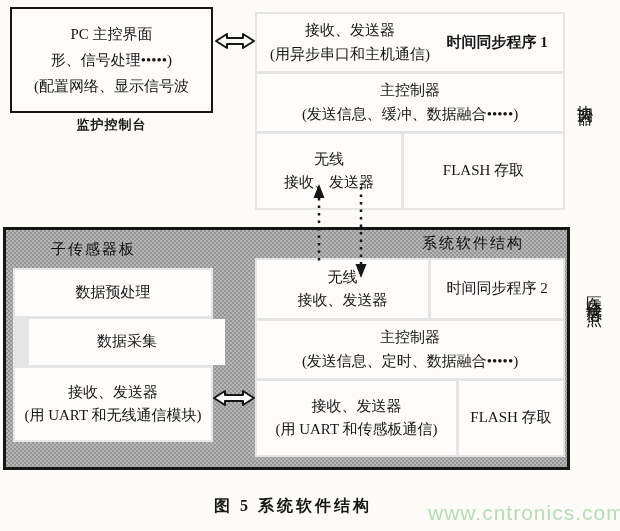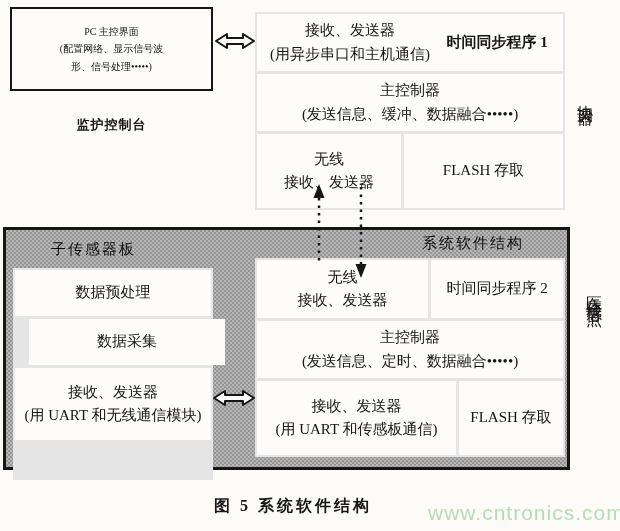--- a/index.html
+++ b/index.html
@@ -16,23 +16,23 @@
     position:absolute; background:#fdfcfa;
     display:flex; flex-direction:column; align-items:center; justify-content:center;
     text-align:center; font-size:15px; line-height:1.55; white-space:nowrap;
   }
   .lbl { position:absolute; font-size:13px; letter-spacing:1px;font-weight:bold; }
   .vlbl {
     position:absolute; writing-mode:vertical-rl; text-orientation:upright;
     font-size:16px; letter-spacing:3px; line-height:1;
   }
   .gray-hdr { position:absolute; font-weight:normal; font-size:15px; letter-spacing:2px; color:#0d0d0d; }
-  #monitor-box { left:10px; top:7px; width:203px; height:84px;
+  #monitor-box { left:10px; top:7px; width:203px; height:106px;
     display:flex; flex-direction:column; justify-content:center; align-items:center;
-    text-align:center; font-size:10px; line-height:1.75; }
+    text-align:center; font-size:15px; line-height:1.75; }
   #gray-box {
     left:3px; top:227px; width:567px; height:243px;
     border:3px solid #161616;
     background-color:#a8a8a8;
     background-image:repeating-conic-gradient(#959595 0% 25%, #b7b7b7 0% 50%);
     background-size:4px 4px;
   }
   .arrow-svg { position:absolute; }
   #overlay { position:absolute; left:0; top:0; pointer-events:none; }
   #caption { position:absolute; left:178px; top:496px; width:230px; text-align:center;
@@ -40,22 +40,22 @@
   #watermark { position:absolute; left:428px; top:501px; font-size:21px;
     font-family:"Liberation Sans","DejaVu Sans",sans-serif; color:#b5dcb5; letter-spacing:1px; }
 </style>
 </head>
 <body>
 
 <div id="canvas">
 
   <div id="monitor-box" class="box">
     <div>PC 主控界面</div>
+    <div>形、信号处理•••••)</div>
     <div>(配置网络、显示信号波</div>
-    <div>形、信号处理•••••)</div>
   </div>
   <div class="lbl" style="left:10px; top:116px; width:203px; text-align:center;">监护控制台</div>
 
   <svg class="arrow-svg" style="left:214px; top:31px;" width="42" height="20" viewBox="0 0 42 20">
     <path d="M2 10 L13 3 L13 7 L29 7 L29 3 L40 10 L29 17 L29 13 L13 13 L13 17 Z" fill="#fdfcfa" stroke="#161616" stroke-width="2" stroke-linejoin="round"></path>
   </svg>
 
   <div class="grid" style="left:255px; top:12px; width:310px; height:198px;">
     <div class="cell" style="left:2px; top:2px; width:186px; height:57px;">
       <div>接收、发送器</div>
@@ -76,21 +76,21 @@
       <div>FLASH 存取</div>
     </div>
   </div>
   <div class="vlbl" style="left:577px; top:92px; height:70px;">协调器</div>
 
   <div id="gray-box" class="grid">
     <div class="gray-hdr" style="left:45px; top:10px;">子传感器板</div>
     <div class="gray-hdr" style="left:416px; top:4px;">系统软件结构</div>
   </div>
 
-  <div class="grid" style="left:13px; top:268px; width:200px; height:212px;">
+  <div class="grid" style="left:13px; top:268px; width:200px; height:174px;">
     <div class="cell" style="left:2px; top:2px; width:196px; height:46px;">
       <div>数据预处理</div>
     </div>
     <div class="cell" style="left:16px; top:51px; width:196px; height:46px;">
       <div>数据采集</div>
     </div>
     <div class="cell" style="left:2px; top:100px; width:196px; height:72px;">
       <div>接收、发送器</div>
       <div>(用 UART 和无线通信模块)</div>
     </div>

